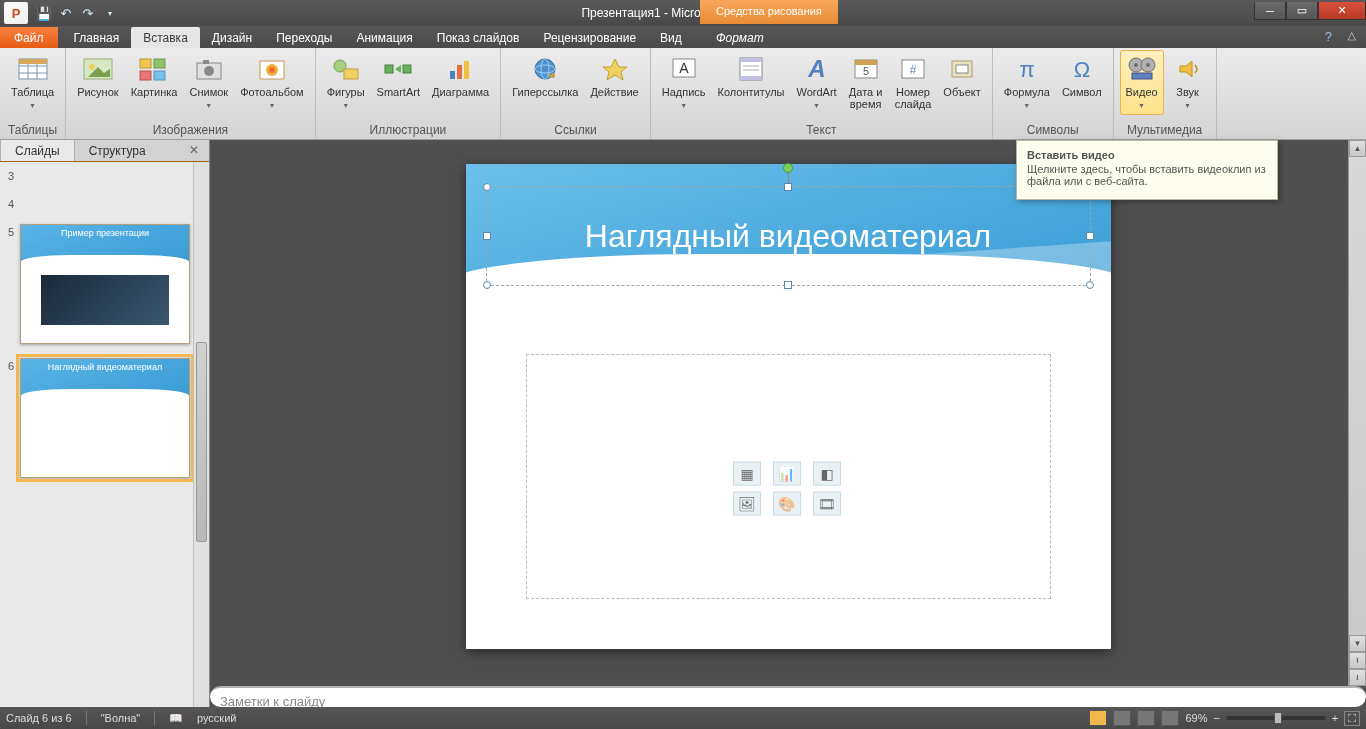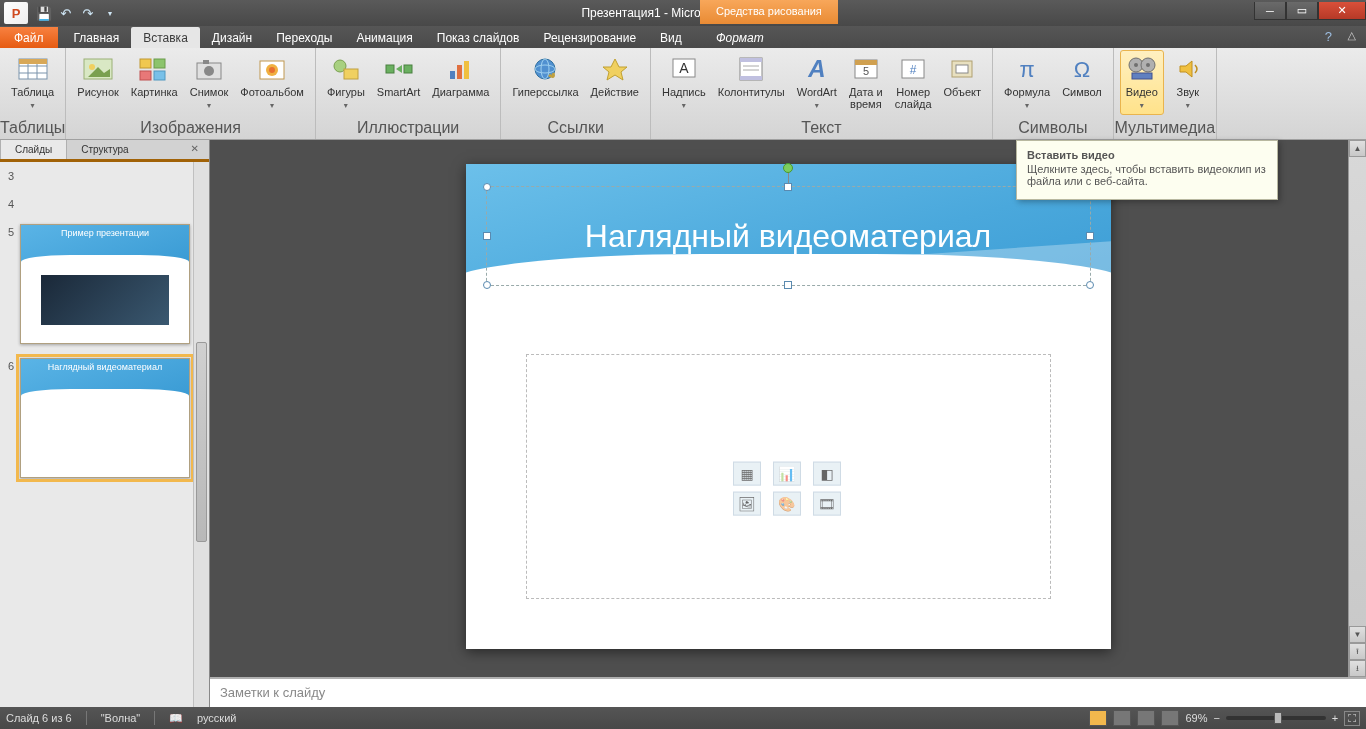--- a/index.html
+++ b/index.html
@@ -22,31 +22,31 @@
   .tab { color: #fff; padding: 4px 12px 3px; cursor: pointer; }
   .tab.active { background: #e6e6e6; color: #3b3b3b; border-radius: 2px 2px 0 0; }
   .tab.format { position: absolute; left: 704px; font-style: italic; }
   .help-icon { position: absolute; right: 34px; top: 3px; color: #9dbde0; font-size: 13px; cursor: pointer; }
   .collapse-icon { position: absolute; right: 10px; top: 3px; color: #ccc; font-size: 11px; cursor: pointer; }
 
   
   .ribbon { height: 92px; background: linear-gradient(#ebebeb,#d4d4d4); border-bottom: 1px solid #a0a0a0; display: flex; }
   .group { display: flex; flex-direction: column; border-right: 1px solid #bcbcbc; }
   .group-body { flex: 1; display: flex; align-items: flex-start; padding: 2px 6px; gap: 2px; }
-  .group-label { text-align: center; font-size: 16px; color: #555; padding: 1px 0 2px; }
+  .group-label { text-align: center; font-size: 12px; color: #555; padding: 1px 0 2px; }
   .big-btn { display: flex; flex-direction: column; align-items: center; width: auto; min-width: 44px; padding: 2px 4px; cursor: pointer; font-size: 11px; color: #333; border: 1px solid transparent; border-radius: 3px; }
   .big-btn.highlighted { background: linear-gradient(#fff0c1,#ffe28a); border: 1px solid #e9b44e; }
   .big-btn .glyph { width: 32px; height: 32px; display: flex; align-items: center; justify-content: center; font-size: 24px; margin-bottom: 1px; }
   .big-btn .lbl { text-align: center; line-height: 12px; white-space: pre; }
   .small-drop { font-size: 8px; color: #666; }
 
   
   .work { flex: 1; display: flex; background: #4f4f4f; min-height: 0; }
   .side { width: 210px; background: #e9e9e9; border-right: 1px solid #888; display: flex; flex-direction: column; }
-  .side-tabs { height: 22px; display: flex; background: #d2d2d2; border-bottom: 3px solid #a16207; font-size: 10px; }
+  .side-tabs { height: 22px; display: flex; background: #d2d2d2; border-bottom: 1px solid #a16207; font-size: 12px; }
   .side-tab { padding: 4px 14px 0; color: #333; cursor: pointer; }
   .side-tab.active { background: #e9e9e9; border: 1px solid #b0b0b0; border-bottom: none; border-top: none; }
   .side-close { margin-left: auto; padding: 3px 10px 0; color: #666; cursor: pointer; }
   .thumbs { flex: 1; overflow: hidden; padding: 6px 4px; display: flex; flex-direction: column; gap: 14px; position: relative; }
   .thumb-wrap { display: flex; gap: 6px; }
   .thumb-num { font-size: 11px; color: #555; width: 10px; text-align: right; padding-top: 2px; }
   .thumb { width: 170px; height: 120px; background: #fff; border: 1px solid #b0a080; box-shadow: 0 1px 3px rgba(0,0,0,0.3); position: relative; overflow: hidden; }
   .thumb.active { outline: 3px solid #f2b84d; outline-offset: 1px; }
   .thumb-head { height: 38px; background: linear-gradient(160deg,#5ab4e6,#3a9bd4); position: relative; }
   .thumb-head::after { content: ""; position: absolute; bottom: -6px; left: 0; right: 0; height: 14px; background: radial-gradient(ellipse 120% 100% at 30% 0%, rgba(255,255,255,0.7), transparent 60%), #fff; border-radius: 50% 50% 0 0 / 12px; }
@@ -67,21 +67,21 @@
   .slide-title span { font-size: 32px; color: #fff; font-weight: 300; }
   .sel-handle { position: absolute; width: 8px; height: 8px; background: #fff; border: 1px solid #5a8ab0; border-radius: 50%; }
   .sel-handle.sq { border-radius: 0; }
   .rot-handle { position: absolute; width: 10px; height: 10px; background: #7cce5f; border: 1px solid #4a9930; border-radius: 50%; left: 50%; top: -24px; margin-left: -5px; }
   .rot-line { position: absolute; left: 50%; top: -16px; width: 1px; height: 16px; background: #888; }
   .content-ph { position: absolute; left: 60px; right: 60px; top: 190px; bottom: 50px; border: 1px dashed #bbb; padding: 10px 16px; }
   .content-ph .bullet { color: #3a87b7; font-size: 21px; font-weight: 300; }
   .ph-icons { position: absolute; left: 50%; top: 46%; transform: translate(-50%,-10%); display: grid; grid-template-columns: repeat(3, 30px); gap: 6px 10px; opacity: 0.6; }
   .ph-icons div { width: 28px; height: 24px; background: #dbe8f0; border: 1px solid #b0c4d4; display: flex; align-items: center; justify-content: center; font-size: 14px; }
 
-  .notes { height: 30px; background: #fff; border-top: 2px solid #b0b0b0; padding: 6px 10px; font-size: 13px; color: #888; }
+  .notes { height: 21px; background: #fff; border-top: 2px solid #b0b0b0; padding: 6px 10px; font-size: 13px; color: #888; border-radius: 12px; }
 
   
   .tooltip { position: absolute; left: 1016px; top: 140px; width: 262px; background: #fdfef0; border: 1px solid #b8b8a0; box-shadow: 2px 2px 6px rgba(0,0,0,0.3); padding: 8px 10px 12px; font-size: 11px; color: #555; z-index: 50; }
   .tooltip b { font-size: 11px; color: #555; display: block; margin-bottom: 2px; }
 
   
   .status { height: 22px; background: linear-gradient(#555,#484848); display: flex; align-items: center; color: #ddd; font-size: 11px; padding: 0 6px; gap: 14px; }
   .status .sep { width: 1px; height: 14px; background: #777; }
   .status-right { margin-left: auto; display: flex; align-items: center; gap: 6px; }
   .view-btn { width: 18px; height: 16px; background: #777; border: 1px solid #555; cursor: pointer; }

